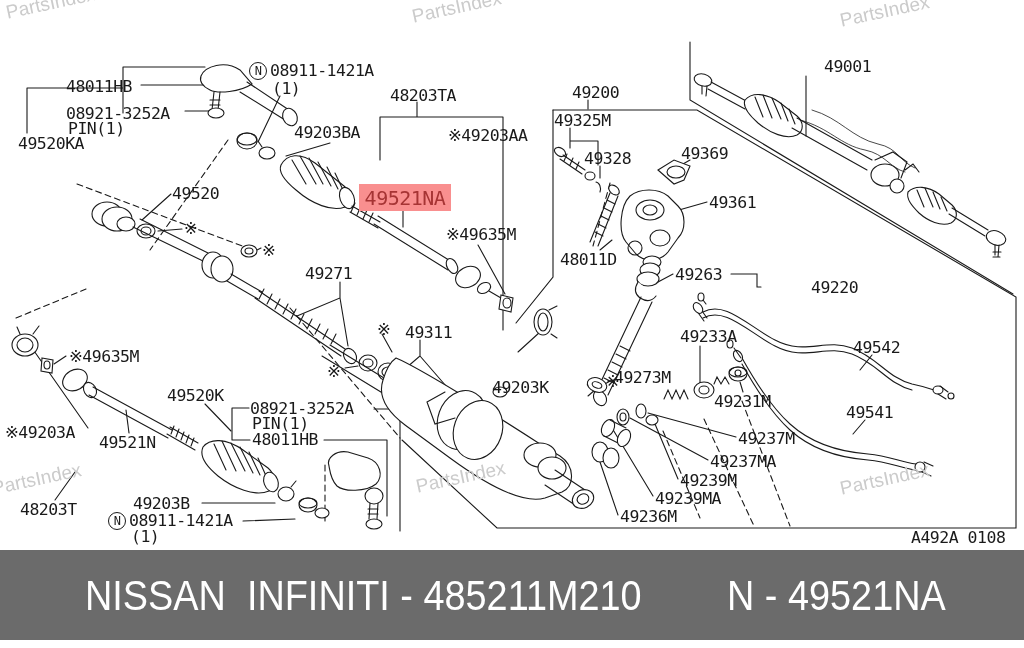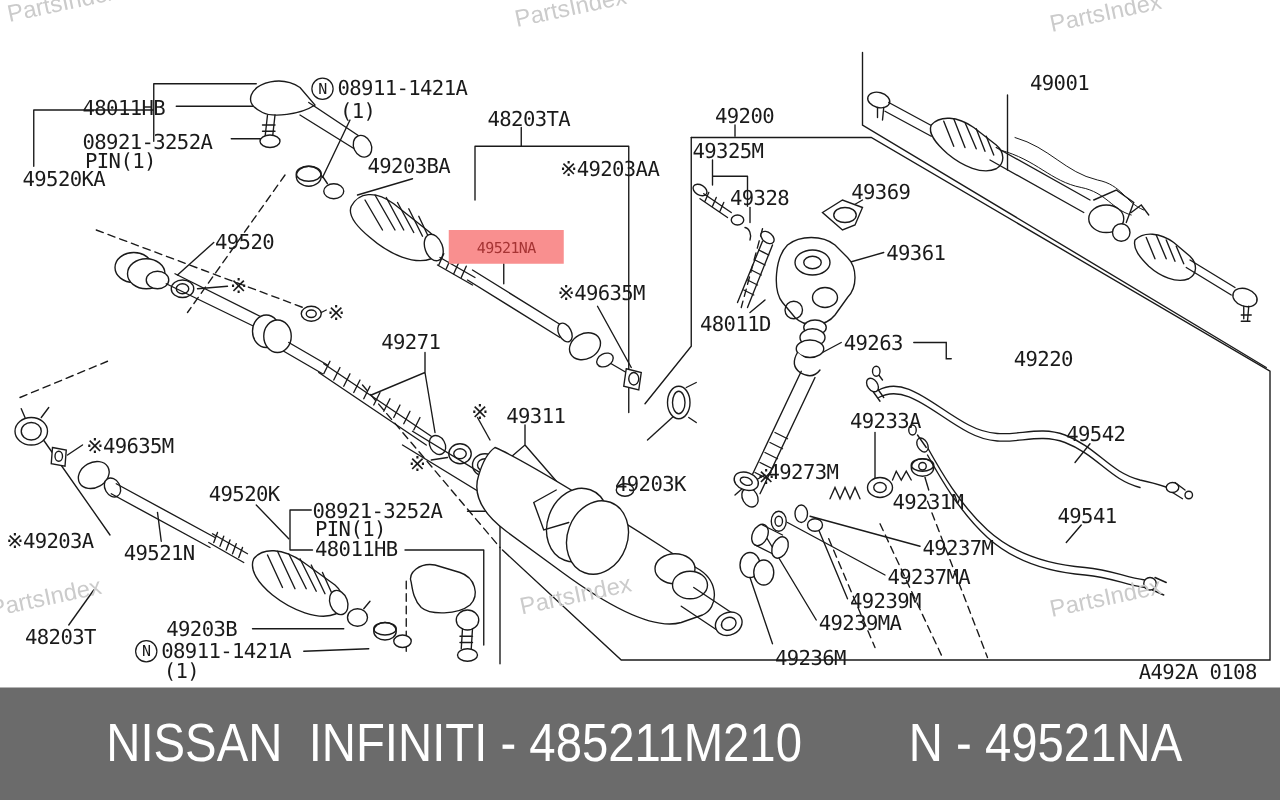--- a/index.html
+++ b/index.html
@@ -6,21 +6,21 @@
   #stage{position:relative;width:1024px;height:648px;background:#ffffff;overflow:hidden;
          font-family:"DejaVu Sans Mono","DejaVu Sans",monospace;color:#1a1a1a;}
   #art{position:absolute;left:0;top:0;}
   .lbl{position:absolute;font-size:16.5px;line-height:18px;white-space:pre;letter-spacing:-0.5px;}
   .notes{letter-spacing:-2.5px;}
   .circle-n{display:inline-block;width:16px;height:16px;line-height:16px;border:1.4px solid #1a1a1a;
             border-radius:50%;text-align:center;font-size:12px;margin-right:3px;vertical-align:1px;}
   .wm{position:absolute;font-family:"Liberation Sans","DejaVu Sans",sans-serif;font-size:19px;
       color:#cbcbcb;transform:rotate(-12deg);transform-origin:left top;white-space:pre;}
   #hl{position:absolute;left:359px;top:184px;width:92px;height:27px;background:#f98f8f;
-      color:#a63434;font-size:12px;letter-spacing:-0.5px;display:flex;align-items:center;justify-content:center;}
+      color:#a63434;font-size:20px;letter-spacing:-0.5px;display:flex;align-items:center;justify-content:center;}
   #footer{position:absolute;left:0;top:550px;width:1024px;height:90px;background:#6b6b6b;}
   .ftxt{position:absolute;top:0;height:90px;line-height:90px;color:#ffffff;white-space:pre;
         font-family:"Liberation Sans","DejaVu Sans",sans-serif;font-size:43px;
         transform:scaleX(0.88);transform-origin:left center;}
 </style>
 </head>
 <body>
 
 <div id="stage">
 
@@ -305,21 +305,21 @@
   <div class="lbl" style="left:5px;top:424px;">※49203A</div>
   <div class="lbl" style="left:99px;top:434px;">49521N</div>
   <div class="lbl" style="left:167px;top:387px;">49520K</div>
   <div class="lbl" style="left:250px;top:400px;">08921-3252A</div>
   <div class="lbl" style="left:252px;top:415px;">PIN(1)</div>
   <div class="lbl" style="left:252px;top:431px;">48011HB</div>
   <div class="lbl" style="left:738px;top:430px;">49237M</div>
   <div class="lbl" style="left:710px;top:453px;">49237MA</div>
   <div class="lbl" style="left:680px;top:472px;">49239M</div>
   <div class="lbl" style="left:655px;top:490px;">49239MA</div>
-  <div class="lbl" style="left:620px;top:508px;margin-top:10px;">49236M</div>
+  <div class="lbl" style="left:620px;top:508px;">49236M</div>
   <div class="lbl" style="left:133px;top:495px;">49203B</div>
   <div class="lbl" style="left:20px;top:501px;">48203T</div>
   <div class="lbl" style="left:108px;top:512px;"><span class="circle-n">N</span><span>08911-1421A</span></div>
   <div class="lbl" style="left:131px;top:528px;">(1)</div>
   <div class="lbl" style="left:911px;top:529px;">A492A 0108</div>
   <div class="lbl" style="left:184px;top:220px;">※</div>
   <div class="lbl" style="left:262px;top:242px;">※</div>
   <div class="lbl" style="left:377px;top:321px;">※</div>
   <div class="lbl" style="left:327px;top:363px;">※</div>
   <div class="lbl" style="left:606px;top:373px;">※</div>

